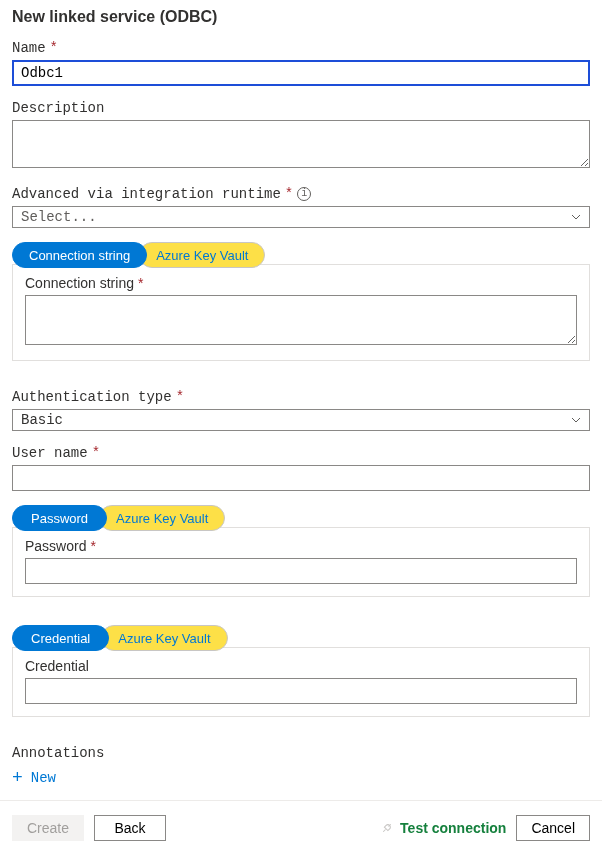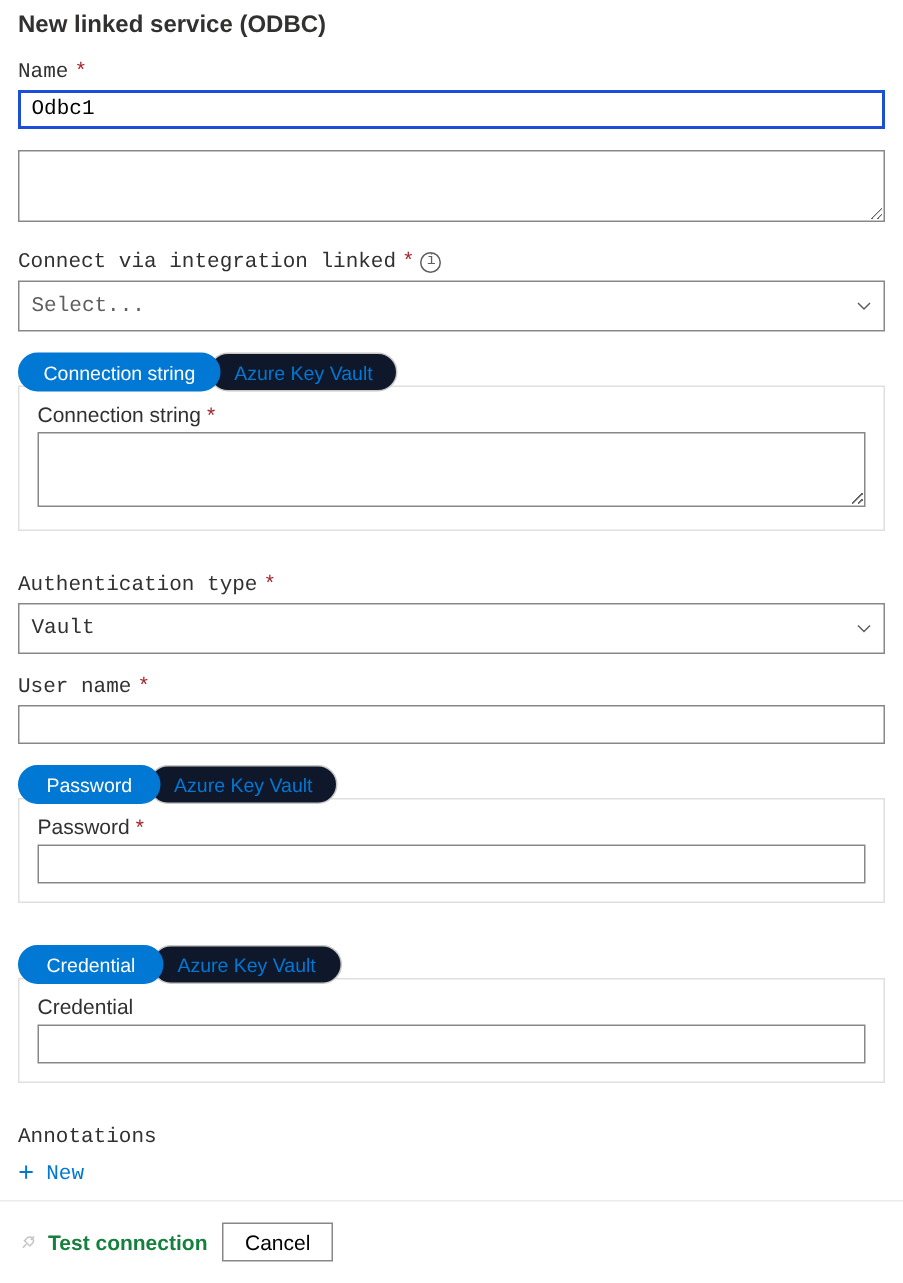--- a/index.html
+++ b/index.html
@@ -73,21 +73,21 @@
     font-family: inherit;
     font-size: 14px;
     border: 1px solid #8a8886;
     background: #ffffff;
     padding: 4px 8px;
     resize: both;
     outline: none;
   }
   .select {
     width: 100%;
-    height: 34px;
+    height: 22px;
     border: 1px solid #8a8886;
     background: #ffffff;
     display: flex;
     align-items: center;
     justify-content: space-between;
     padding: 0 8px;
   }
   .select .placeholder { color: #605e5c; }
   .chevron {
     width: 10px; height: 10px;
@@ -100,21 +100,21 @@
     display: flex;
     margin-bottom: 0;
   }
   .pill {
     height: 26px;
     display: inline-flex;
     align-items: center;
     padding: 0 16px;
     font-size: 13px;
     border: 1px solid #c8c6c4;
-    background: #0f172a;
+    background: #fde047;
     color: #0078d4;
     border-radius: 13px;
     margin-left: -8px;
     z-index: 0;
     cursor: pointer;
   }
   .pill.active {
     background: #0078d4;
     border-color: #0078d4;
     color: #ffffff;
@@ -211,27 +211,28 @@
     <div class="field">
       <div class="field-label">
         <span>Name</span>
         <span class="req">*</span>
       </div>
       <input type="text" class="focused" value="Odbc1" style="">
     </div>
 
     
     <div class="field">
+      <div class="field-label">Description</div>
       <textarea rows="3" style="height: 48px;"></textarea>
     </div>
 
     
     <div class="field">
       <div class="field-label">
-        <span>Connect via integration linked</span>
+        <span>Advanced via integration runtime</span>
         <span class="req">*</span>
         <span class="info-icon">i</span>
       </div>
       <div class="select">
         <span class="placeholder">Select...</span>
         <span class="chevron">
           <svg width="10" height="6" viewBox="0 0 10 6">
               <path d="M1 1l4 4 4-4" fill="none" stroke="#605e5c" stroke-width="1"></path>
             </svg>
         </span>
@@ -253,21 +254,21 @@
       </div>
     </div>
 
     
     <div class="field" style="margin-top:14px">
       <div class="field-label">
         <span>Authentication type</span>
         <span class="req">*</span>
       </div>
       <div class="select">
-        <span>Vault</span>
+        <span>Basic</span>
         <span class="chevron">
           <svg width="10" height="6" viewBox="0 0 10 6">
               <path d="M1 1l4 4 4-4" fill="none" stroke="#605e5c" stroke-width="1"></path>
             </svg>
         </span>
       </div>
     </div>
 
     
     <div class="field">
@@ -320,20 +321,24 @@
         <svg width="8" height="10" viewBox="0 0 8 10">
             <path d="M2 1l4 4-4 4" fill="none" stroke="#323130" stroke-width="1.2"></path>
           </svg>
       </span>
       <span>Advanced</span>
       <span class="info-icon">i</span>
     </div>
   </div>
 
   <div class="footer">
+    <div class="footer-left">
+      <button class="btn disabled">Create</button>
+      <button class="btn">Back</button>
+    </div>
     <div class="footer-right">
       <span class="link-btn">
         <svg width="14" height="14" viewBox="0 0 16 16">
           <path d="M6 10l-2 2M10 6l2-2M5 7l4 4 2-2a2.8 2.8 0 000-4 2.8 2.8 0 00-4 0z" fill="none" stroke="#c8c6c4" stroke-width="1.2" stroke-linecap="round"></path>
         </svg>
         <span>Test connection</span>
       </span>
       <button class="btn">Cancel</button>
     </div>
   </div>

